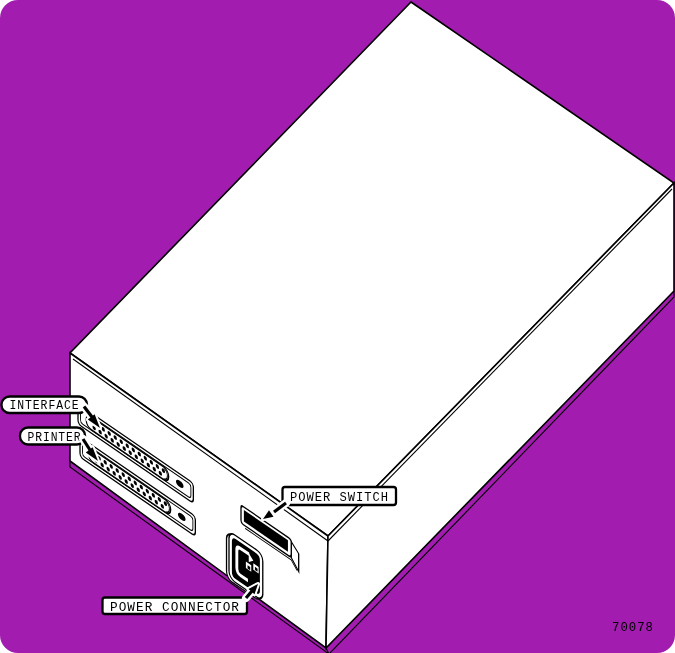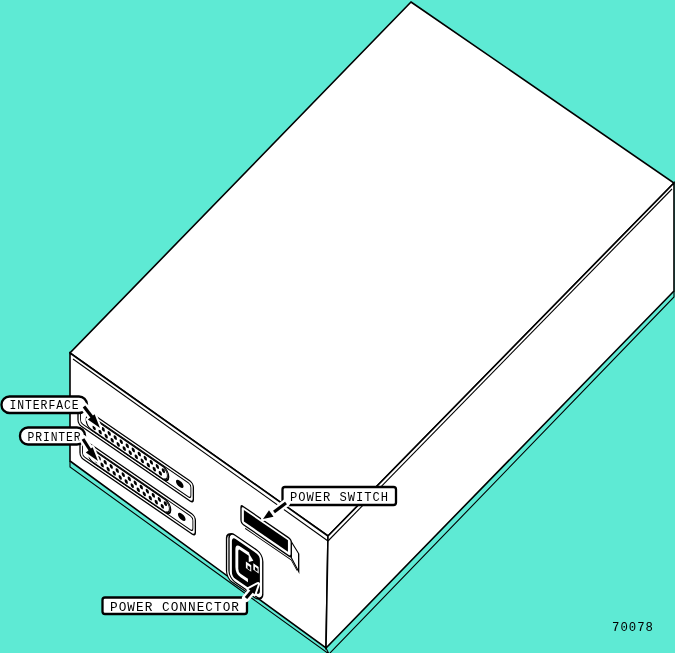--- a/index.html
+++ b/index.html
@@ -1,16 +1,16 @@
 <!DOCTYPE html>
 <html><head>
 <meta charset="utf-8">
 <style>
   html,body{margin:0;padding:0;background:#ffffff;}
-  .stage{position:relative;width:675px;height:653px;background:#5eead4;overflow:hidden;}
+  .stage{position:relative;width:675px;height:653px;background:#a21caf;overflow:hidden;border-radius:18px;}
   svg{display:block;}
   .thin{fill:none;stroke:#000;stroke-width:1.1;}
   .face{fill:#fff;stroke:#000;stroke-width:1.6;stroke-linejoin:miter;}
   .part{fill:#fff;stroke:#000;stroke-width:1.6;}
   .blk{fill:#000;stroke:none;}
   .callout-box{fill:#fff;stroke:#000;stroke-width:2.3;}
   text{font-family:"Liberation Mono","DejaVu Sans Mono",monospace;fill:#000;}
   .callout-text{font-size:12.5px;letter-spacing:1px;}
   .fig-num{font-size:12px;letter-spacing:1px;}
   .arrow-casing{fill:none;stroke:#fff;stroke-width:8;stroke-linecap:round;}

